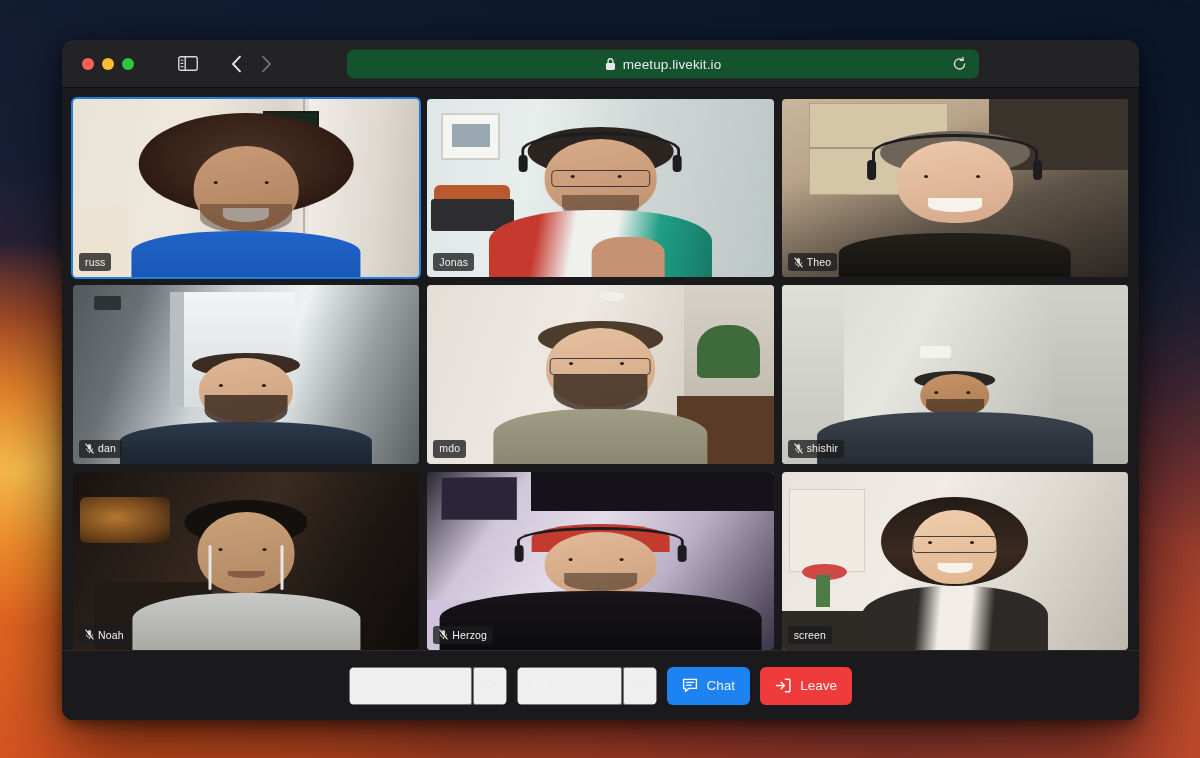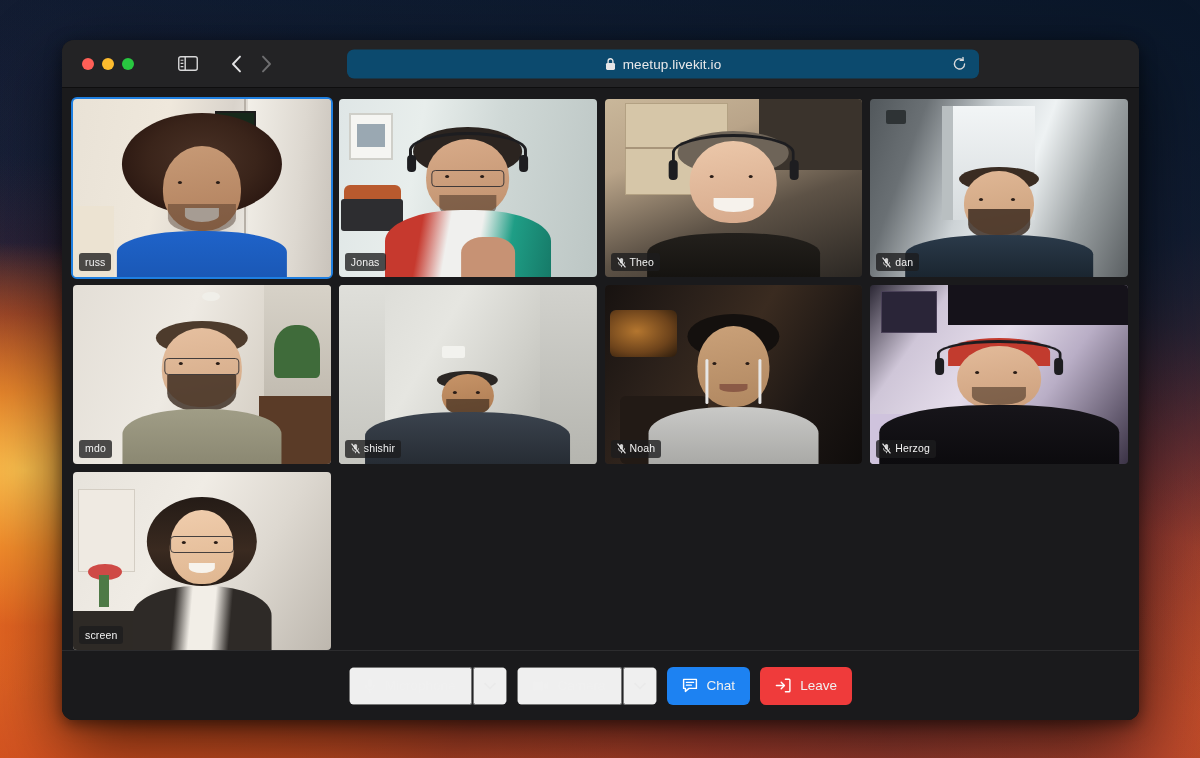--- a/index.html
+++ b/index.html
@@ -74,21 +74,21 @@
   .sidebar-toggle svg { display:block; }
 
   .navbtns { display: flex; gap: 10px; margin-left: 26px; align-items: center; }
   .navbtn { width: 20px; height: 22px; display:flex; align-items:center; justify-content:center; }
 
   .urlbar {
     position: absolute;
     left: 285px;
     width: 632px;
     height: 29px;
-    background: #0c4a6e;
+    background: #14532d;
     border-radius: 7px;
     display: flex;
     align-items: center;
     justify-content: center;
     top: 50%;
     transform: translateY(-50%);
   }
   .url-inner {
     display: flex; align-items: center; gap: 7px;
   }
@@ -111,21 +111,21 @@
     background: #1a1a1c;
     padding: 11px 11px 0 11px;
     display: flex;
     flex-direction: column;
     min-height: 0;
   }
 
   .grid {
     flex: 1;
     display: grid;
-    grid-template-columns: repeat(4, 1fr);
+    grid-template-columns: repeat(3, 1fr);
     grid-template-rows: repeat(3, 1fr);
     gap: 8px;
     min-height: 0;
   }
 
   .tile {
     position: relative;
     border-radius: 4px;
     overflow: hidden;
     background: #262628;

